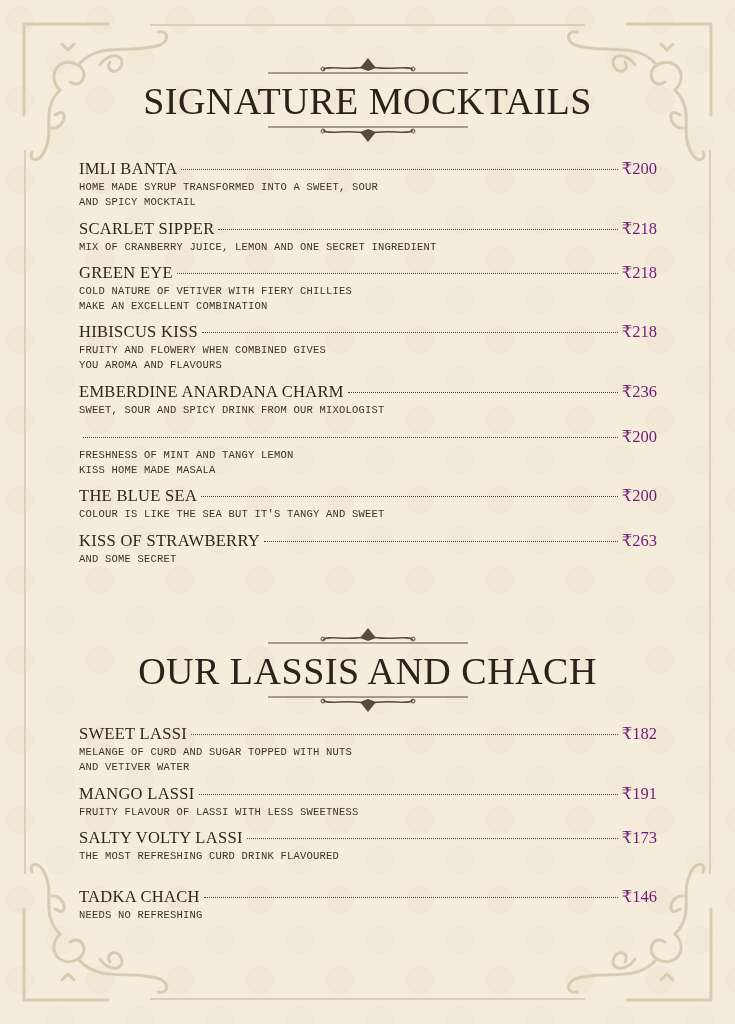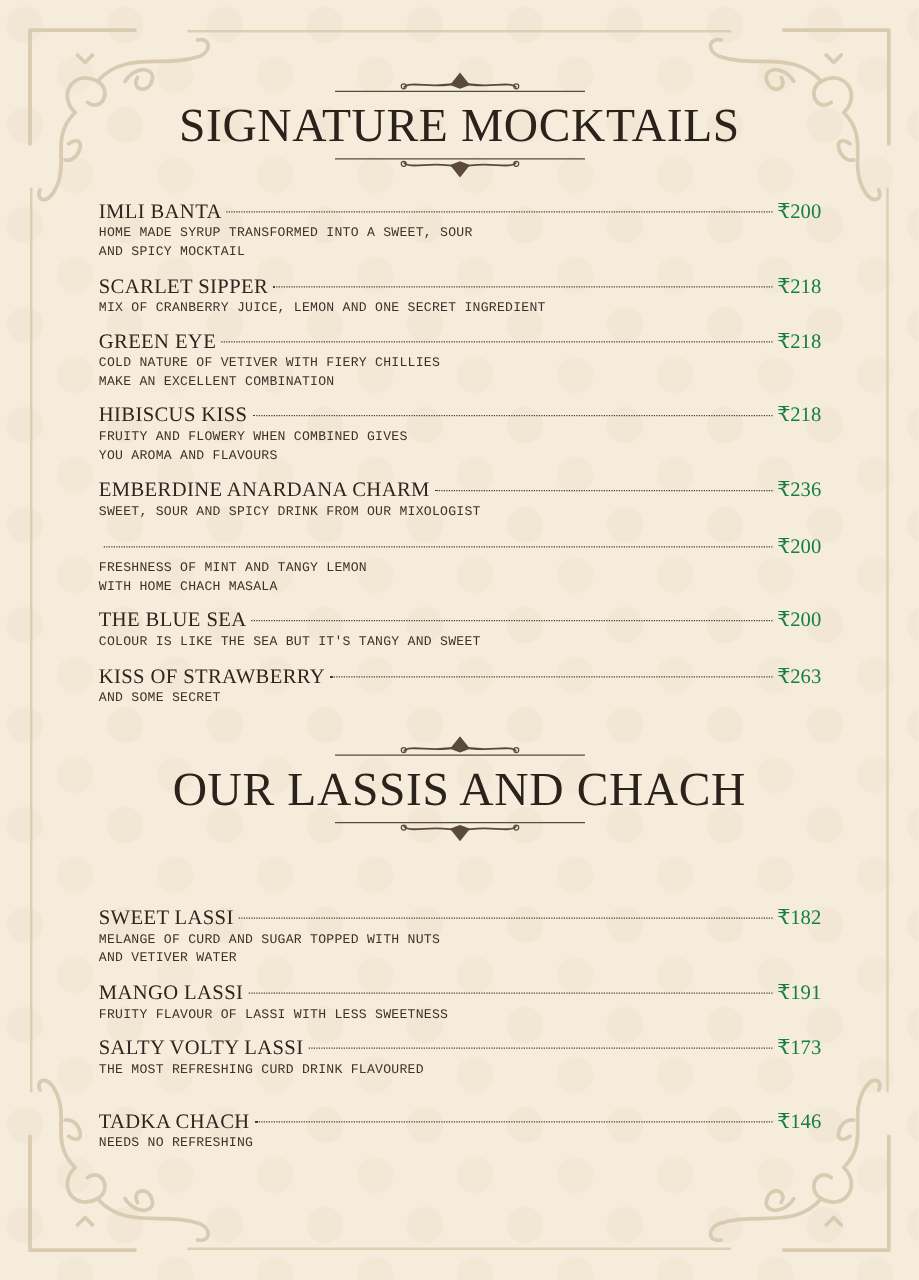--- a/index.html
+++ b/index.html
@@ -36,21 +36,21 @@
       font-family: "Liberation Serif", "DejaVu Serif", serif;
       font-size: 16.5px; letter-spacing: 0.3px; color: #2f251f; white-space: nowrap;
     }
     .leader {
       flex: 1; margin: 0 4px;
       border-bottom: 1.3px dotted #4b3e34;
       transform: translateY(-4px);
     }
     .price {
       font-family: "Liberation Serif", "DejaVu Serif", serif;
-      font-size: 16.5px; color: #15803d; white-space: nowrap;
+      font-size: 16.5px; color: #701a75; white-space: nowrap;
     }
     .desc {
       font-family: Liberation Mono, monospace;
       font-size: 10.5px; letter-spacing: 0.2px; line-height: 15px;
       color: #3d322a; margin-top: 1px;
     }
   </style>
 </head>
 <body>
 
@@ -177,21 +177,21 @@
       <div>SWEET, SOUR AND SPICY DRINK FROM OUR MIXOLOGIST</div>
     </div>
 </div>
 <div class="item" style="top:427px;">
   <div class="item-head">
       <span class="leader"></span>
       <span class="price">₹200</span>
     </div>
   <div class="desc">
       <div>FRESHNESS OF MINT AND TANGY LEMON</div>
-      <div>WITH HOME CHACH MASALA</div>
+      <div>KISS HOME MADE MASALA</div>
     </div>
 </div>
 <div class="item" style="top:486px;">
   <div class="item-head">
       <span class="item-name">THE BLUE SEA</span>
       <span class="leader"></span>
       <span class="price">₹200</span>
     </div>
   <div class="desc">
       <div>COLOUR IS LIKE THE SEA BUT IT'S TANGY AND SWEET</div>
@@ -201,21 +201,21 @@
   <div class="item-head">
       <span class="item-name">KISS OF STRAWBERRY</span>
       <span class="leader"></span>
       <span class="price">₹263</span>
     </div>
   <div class="desc">
       <div>AND SOME SECRET</div>
     </div>
 </div>
 
-<div class="section-header" style="top:587px;">
+<div class="section-header" style="top:626px;">
   <svg class="ornament" width="200" height="20" viewBox="0 0 200 20">
     <line x1="0" y1="17" x2="200" y2="17" stroke="#5a4a3e" stroke-width="1"></line>
     <path d="M55 14 C60 8, 80 16, 100 10 C120 16, 140 8, 145 14" fill="none" stroke="#5a4a3e" stroke-width="1.5"></path>
     <path d="M100 2 L92 12 L100 15 L108 12 Z" fill="#5a4a3e"></path>
     <circle cx="55" cy="13" r="2" fill="none" stroke="#5a4a3e"></circle>
     <circle cx="145" cy="13" r="2" fill="none" stroke="#5a4a3e"></circle>
   </svg>
   <div class="section-title">OUR LASSIS AND CHACH</div>
   <svg class="ornament" width="200" height="20" viewBox="0 0 200 20">
     <line x1="0" y1="3" x2="200" y2="3" stroke="#5a4a3e" stroke-width="1"></line>

